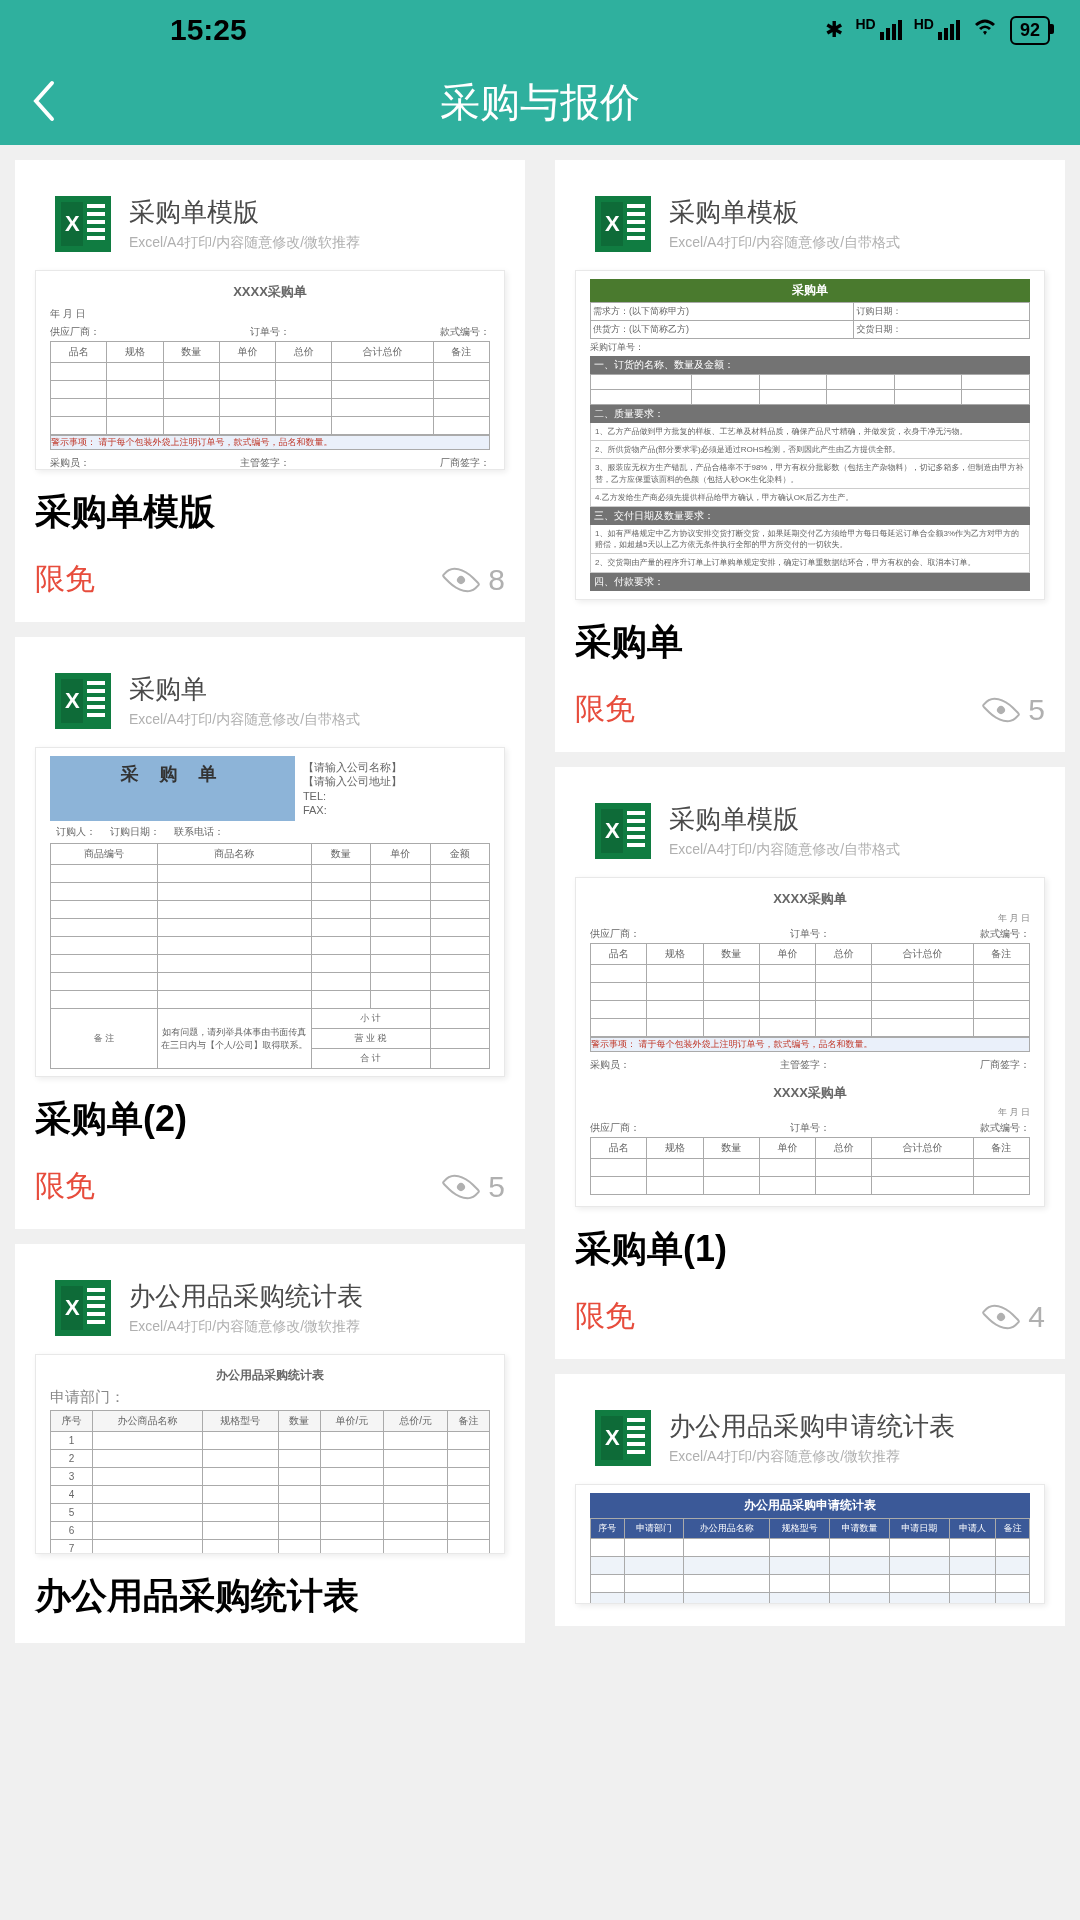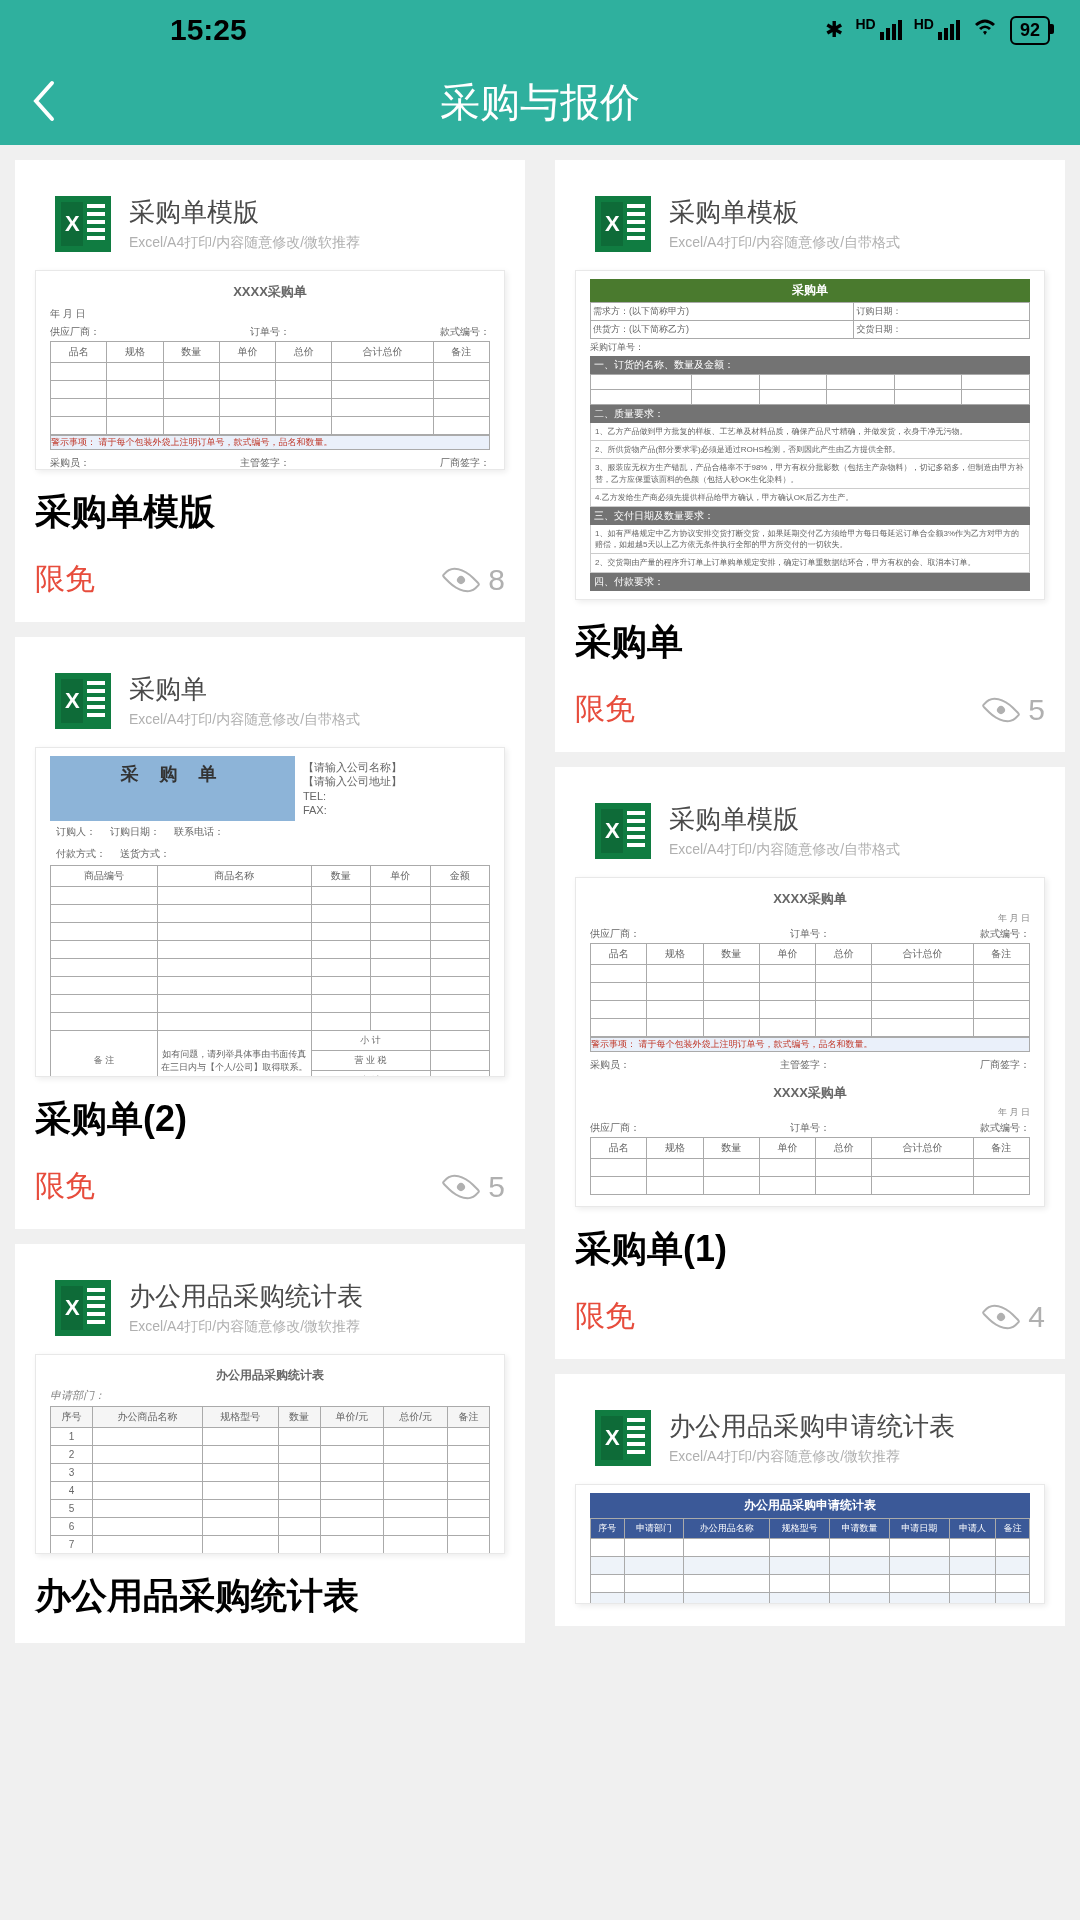--- a/index.html
+++ b/index.html
@@ -54,21 +54,21 @@
 .doc2 td { font-size:9px; padding:2px; }
 .doc2 .sec { background:#737373; color:#fff; padding:2px 4px; font-size:10px; }
 .doc2 .txt { font-size:8px; padding:3px 4px; line-height:1.4; border:1px solid #ccc; border-top:none; }
 
 .doc3 .bluehdr { background:#8db4d8; text-align:center; font-size:18px; font-weight:bold; padding:6px; color:#333; letter-spacing:8px; }
 .doc3 .meta { font-size:10px; padding:4px 6px; }
 .doc3 .meta span { display:inline-block; margin-right:14px; }
 .doc3 .notebox td { font-size:9px; }
 
 .doc5 .dtitle { text-align:center; font-weight:bold; font-size:12px; padding:4px; }
-.doc5 .sub { font-size:11px; color:#888; padding:0 0 3px;font-style:italic; }
+.doc5 .sub { font-size:15px; color:#888; padding:0 0 3px; }
 .doc5 th { background:#f5f5f5; }
 
 .doc6 .bluehd { background:#3b5998; color:#fff; text-align:center; padding:4px; font-size:12px; font-weight:bold; }
 .doc6 th { background:#3b5998; color:#fff; font-size:9px; }
 </style>
 </head>
 <body>
 
 <div class="status-bar">
   <div class="status-left">15:25</div>
@@ -210,21 +210,20 @@
           <div style="display:flex">
             <div class="bluehdr" style="flex:1.3">采 购 单</div>
             <div style="flex:1; font-size:11px; padding:4px 8px; line-height:1.3">
               <div>【请输入公司名称】</div>
                 <div>【请输入公司地址】</div>
                 <div>TEL:</div>
                 <div>FAX:</div>
             </div>
           </div>
           <div class="meta"><span>订购人：</span><span>订购日期：</span><span>联系电话：</span></div>
-          <div class="meta"><span>付款方式：</span><span>送货方式：</span></div>
           <table>
             <tbody>
                 <tr>
                   <th>商品编号</th>
                   <th style="width:35%">商品名称</th>
                   <th>数量</th>
                   <th>单价</th>
                   <th>金额</th>
                 </tr>
             <tr>

